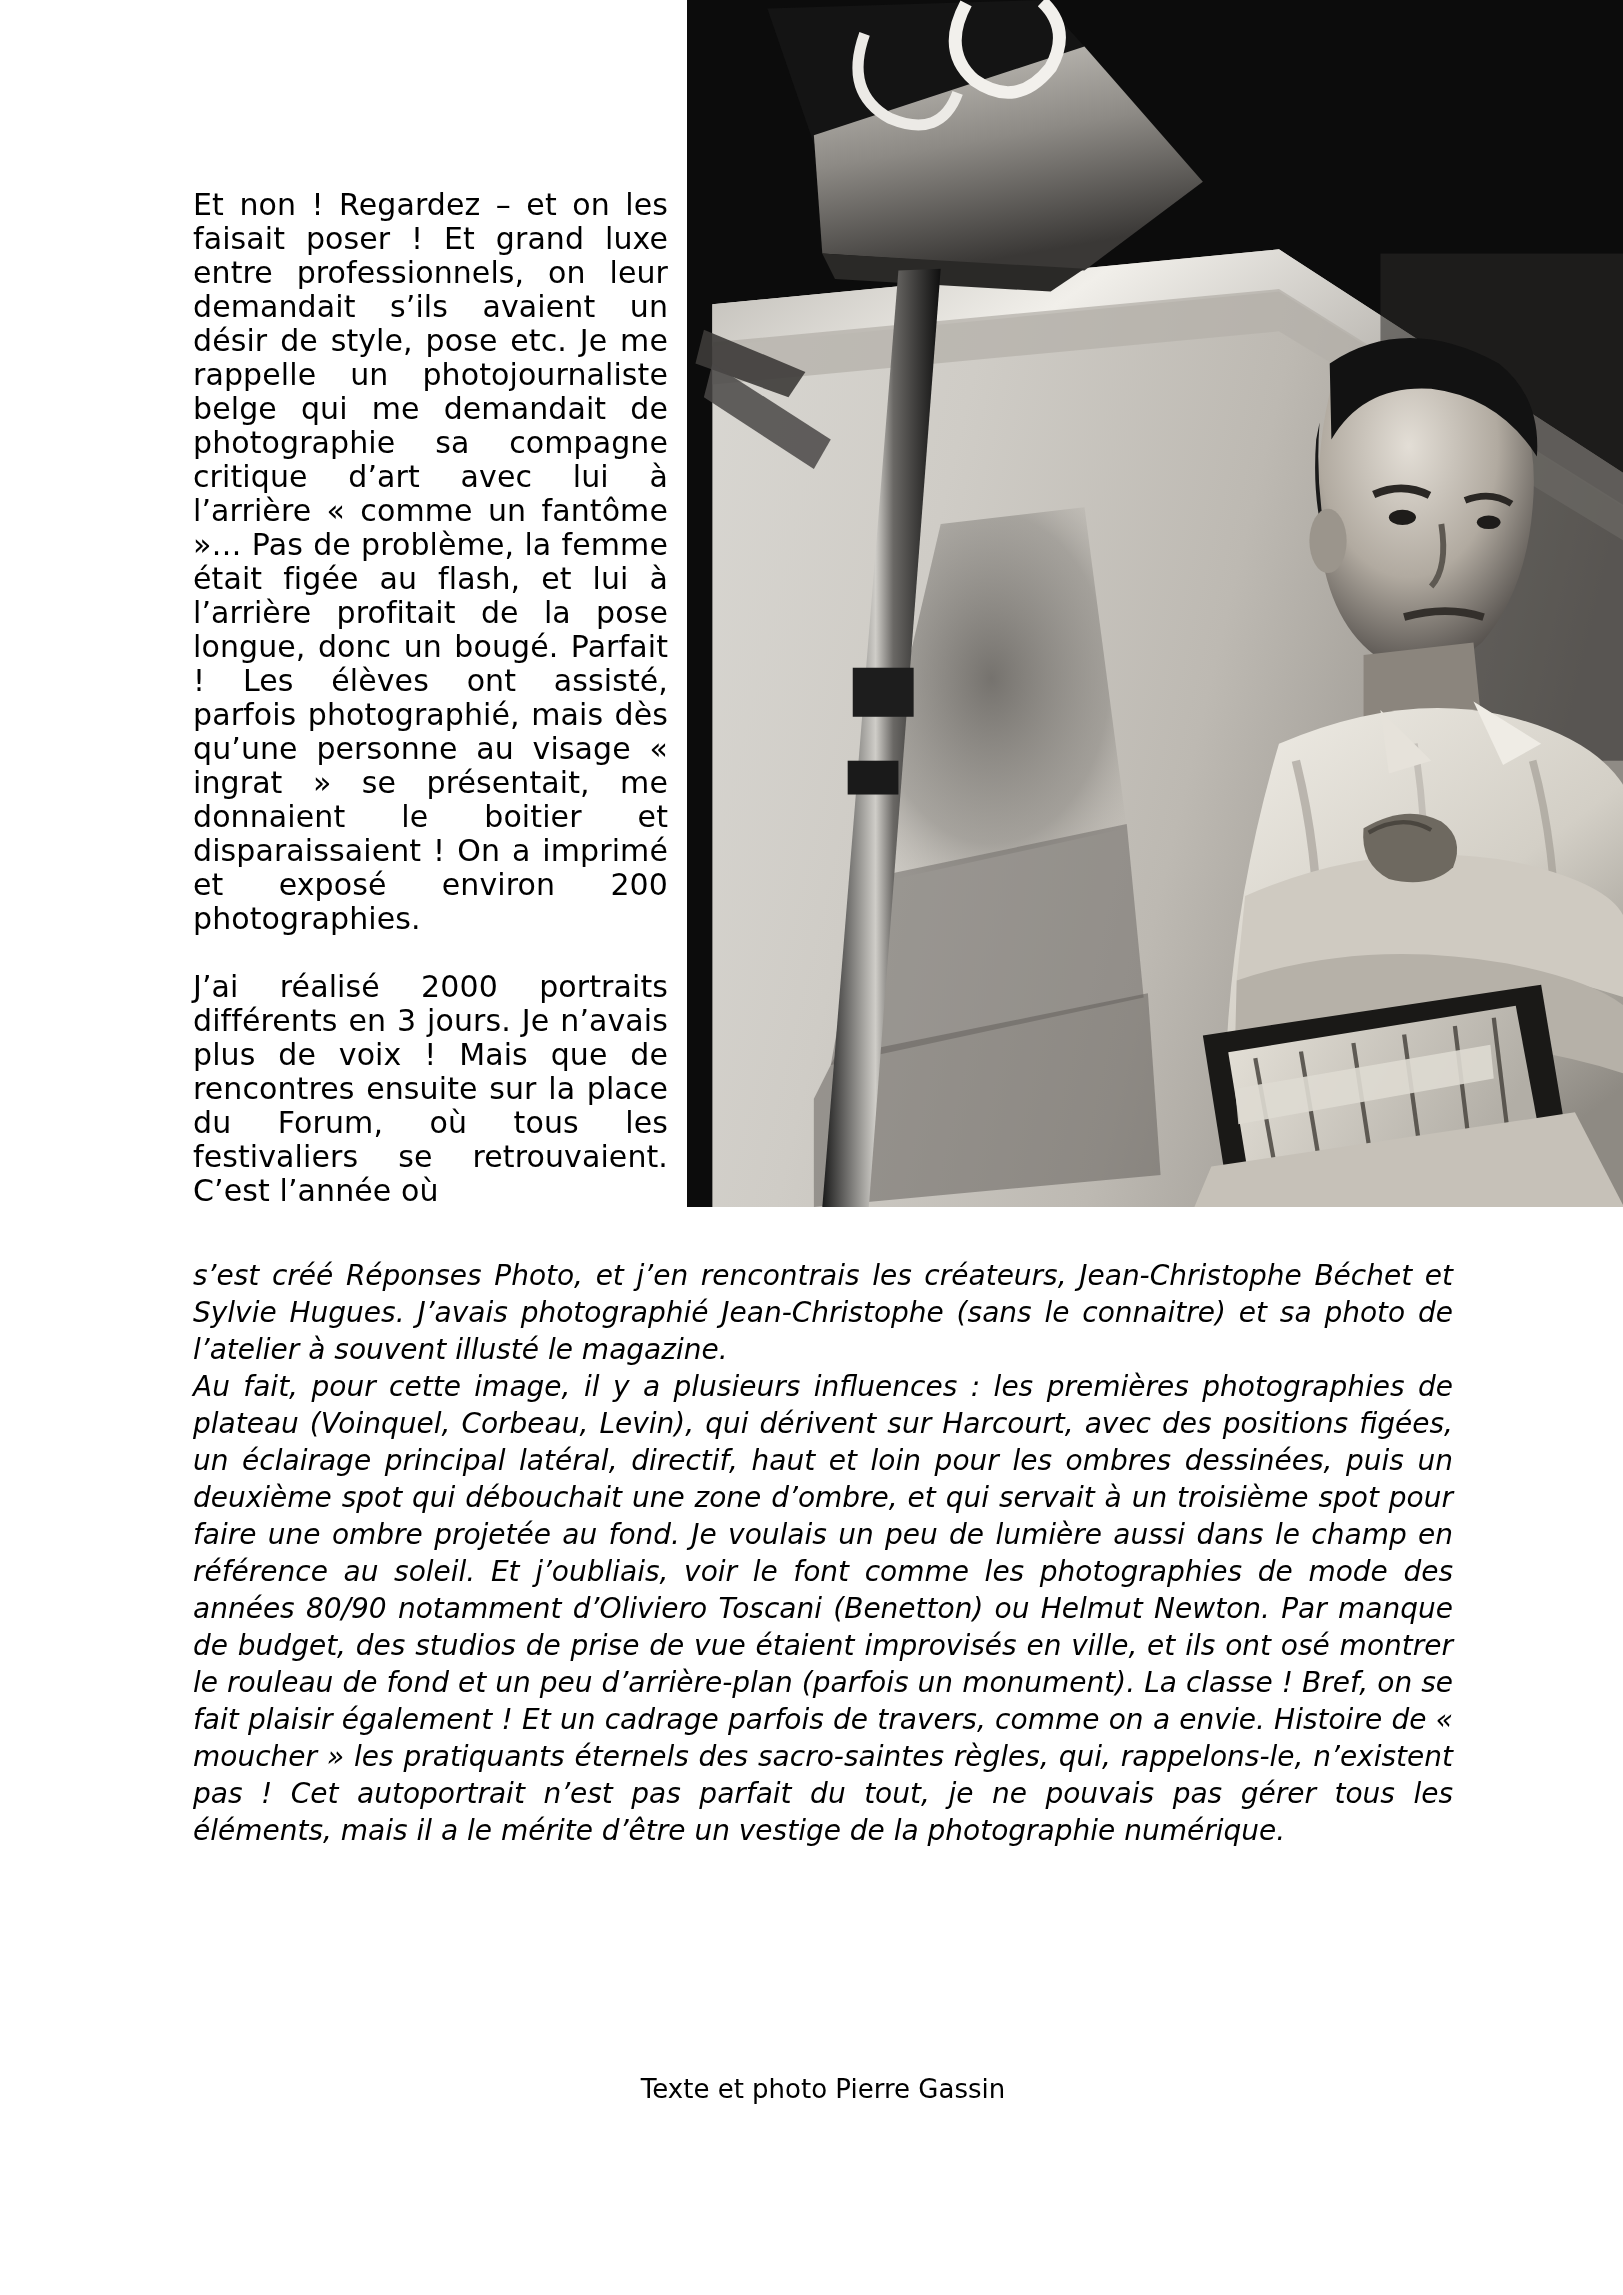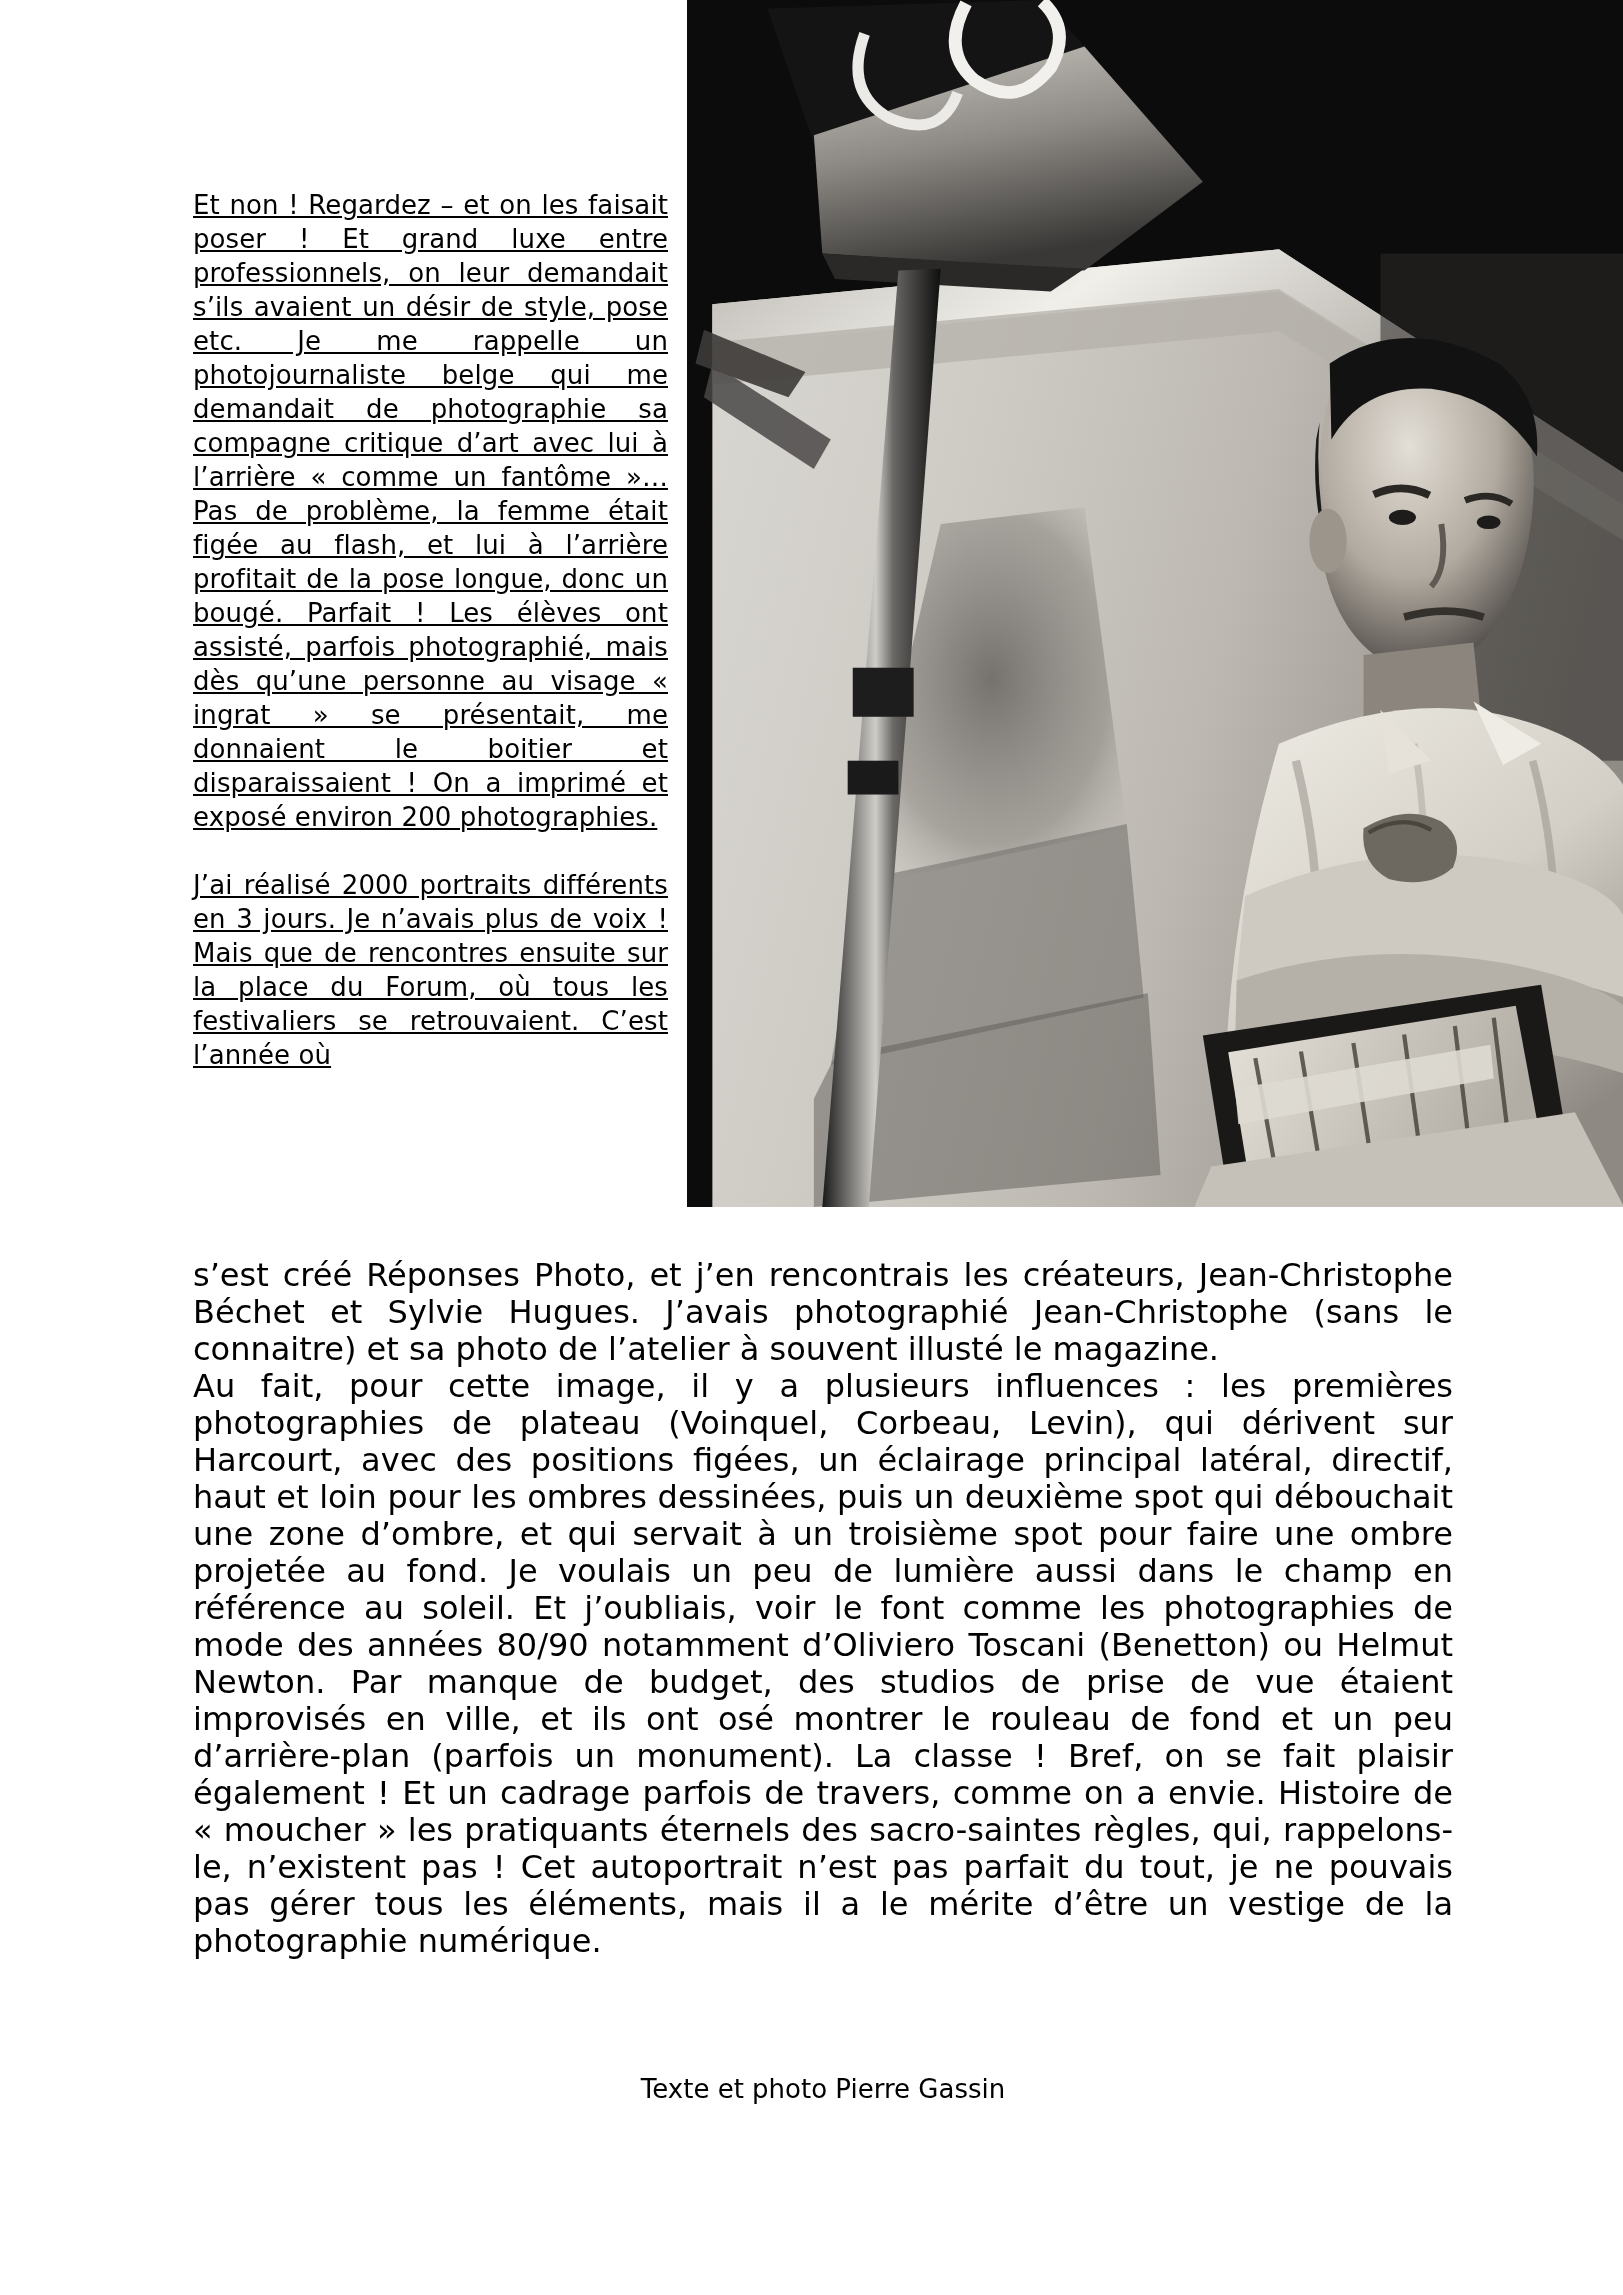--- a/index.html
+++ b/index.html
@@ -39,40 +39,40 @@
     background-color: #111;
   }
   .photo svg { display: block; width: 100%; height: 100%; }
 
   
   .col-left {
     position: absolute;
     left: 193px;
     top: 188px;
     width: 475px;
-    font-size: 26px;
+    font-size: 30px;
     line-height: 34px;
     text-align: justify;
     text-justify: inter-word;
     letter-spacing: 0.1px;
-    text-decoration: underline;
   }
   .col-left p { margin: 0; }
   .col-left p.gap { margin-top: 34px; }
 
   
   .full-block {
     position: absolute;
     left: 193px;
     top: 1257px;
     width: 1260px;
-    font-size: 32px;
+    font-size: 28px;
     line-height: 37px;
     text-align: justify;
     text-justify: inter-word;
+    font-style: italic;
   }
   .full-block p { margin: 0; }
 
   .heading {
     font-weight: bold;
     margin-top: 39px !important;
     margin-bottom: 1.7px !important;
   }
 
   .signature {

